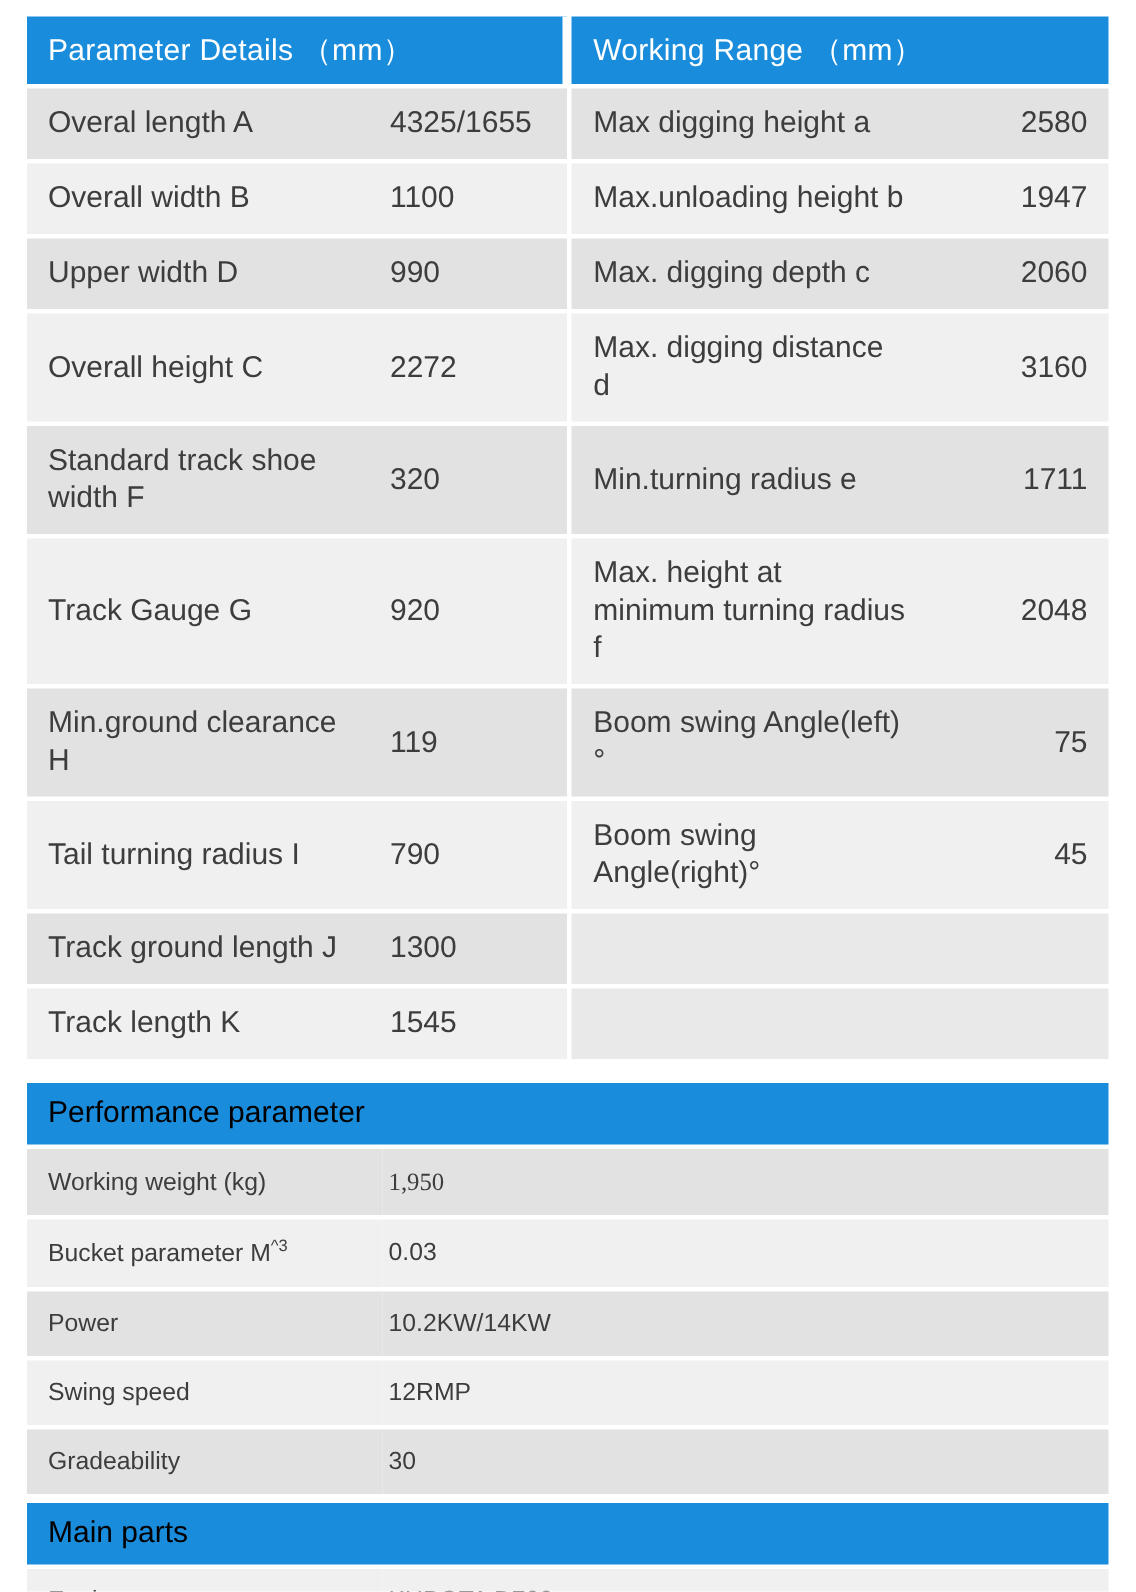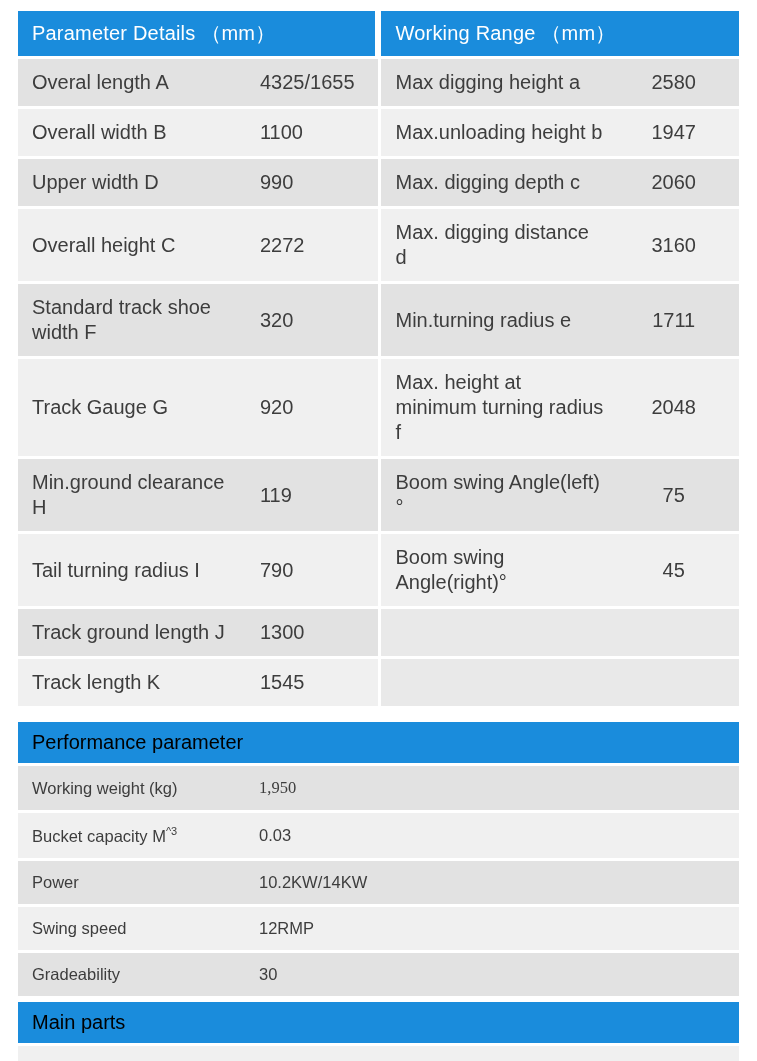--- a/index.html
+++ b/index.html
@@ -39,21 +39,21 @@
     background: #e2e2e2;
     font-size: 20px;
     color: #3d3d3d;
     padding: 11px 14px;
     vertical-align: middle;
     line-height: 1.25;
   }
   .spec-row.alt td { background: #f0f0f0; margin-top: 20px; }
   .spec-row td.label { }
   .spec-row td.value { text-align: left; padding-left: 4px; }
-  .spec-row td.value.right { text-align: center; padding-right: 14px; }
+  .spec-row td.value.right { text-align: right; padding-right: 14px; }
   .gap-cell { background: #e9e9e9 !important; }
   .col-l-label { width: 237px; }
   .col-l-value { width: 122px; }
   .col-spacer { width: 3px; background: #ffffff !important; padding: 0 !important; }
   .col-r-label { width: 236px; }
   .col-r-value { width: 120px; }
 
   .section-gap { height: 10px; }
 
   .perf-hdr td, .parts-hdr td {
@@ -187,21 +187,21 @@
       </colgroup>
     <tbody>
       <tr class="perf-hdr">
         <td colspan="2">Performance parameter</td>
       </tr>
       <tr class="perf-row">
         <td>Working weight (kg)</td>
         <td class="perf-value v-serif">1,950</td>
       </tr>
       <tr class="perf-row alt">
-        <td><span>Bucket capacity M</span><span class="sup">^3</span></td>
+        <td><span>Bucket parameter M</span><span class="sup">^3</span></td>
         <td class="perf-value v-bold">0.03</td>
       </tr>
       <tr class="perf-row">
         <td>Power</td>
         <td class="perf-value v-plain">10.2KW/14KW</td>
       </tr>
       <tr class="perf-row alt">
         <td>Swing speed</td>
         <td class="perf-value v-mid">12RMP</td>
       </tr>

